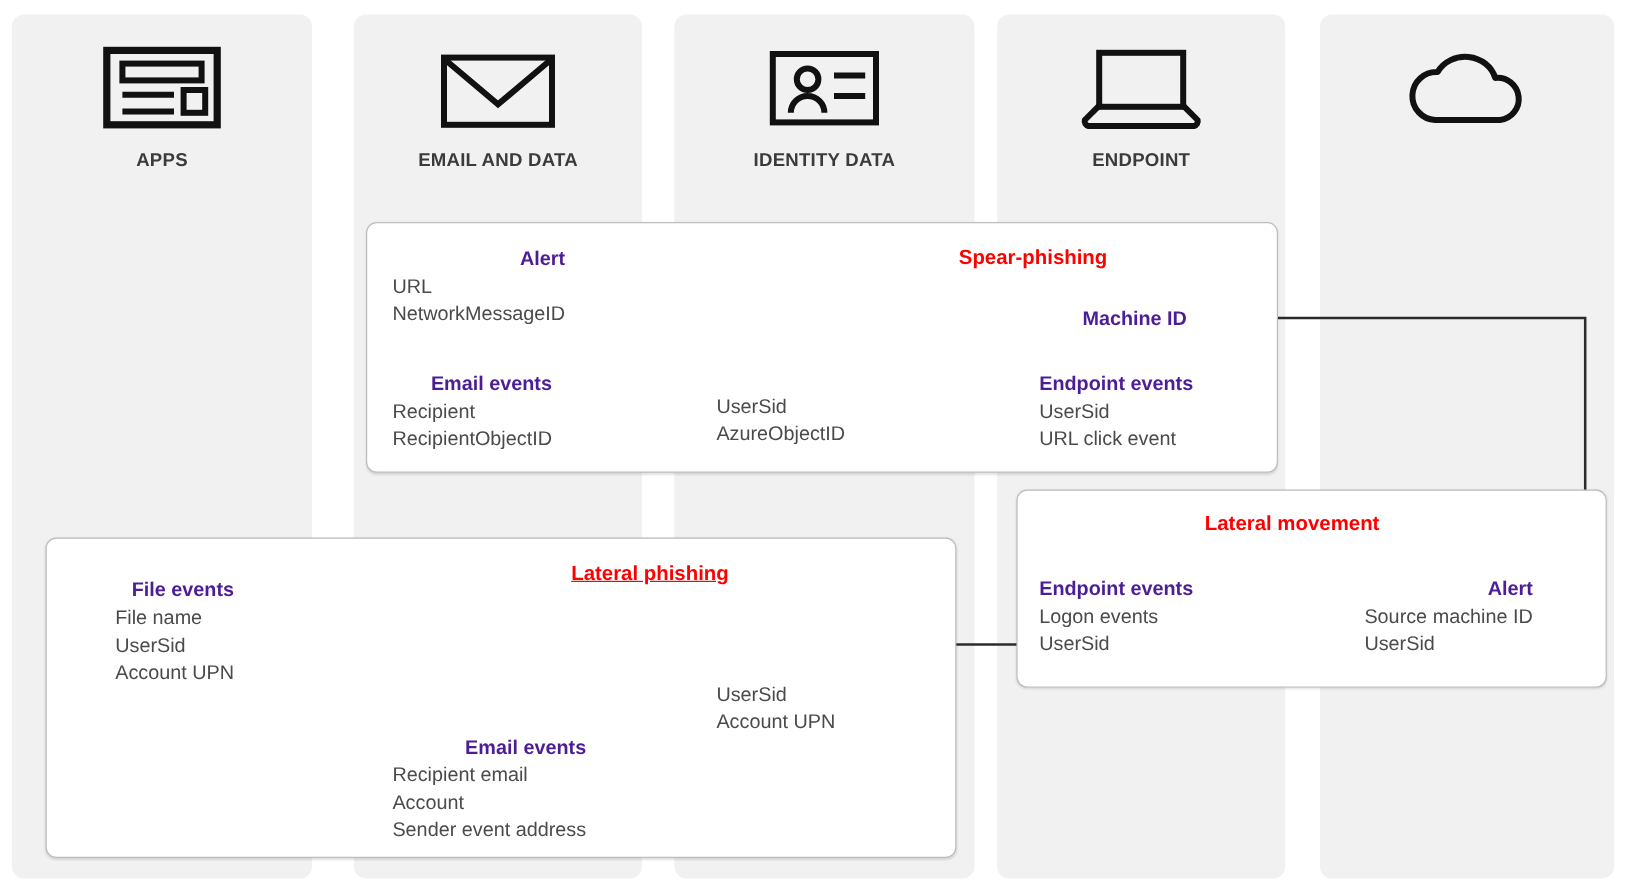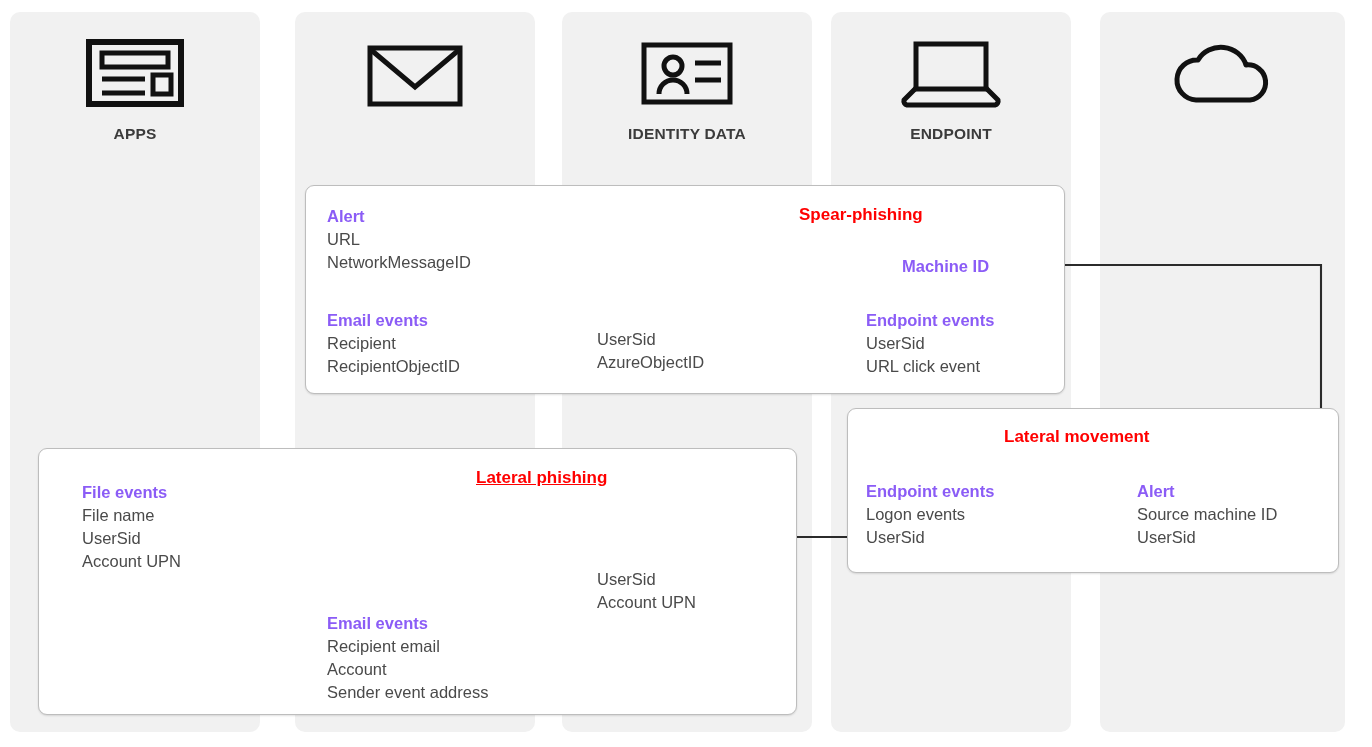--- a/index.html
+++ b/index.html
@@ -66,21 +66,22 @@
   
   .blk {
     position: absolute;
     white-space: nowrap;
     line-height: 23px;
     font-size: 16.5px;
     color: #4a4a4a;
   }
   .blk .hd {
     font-weight: 700;
-    color: #8b5cf6;
+    color: #4c1d95;
+    text-align: right;
   }
   .blk div { white-space: nowrap; }
 
   
   #wires {
     position: absolute;
     left: 0; top: 0;
     width: 1372px;
     height: 747px;
     pointer-events: none;
@@ -104,20 +105,21 @@
     <div class="col-label">APPS</div>
   </div>
 
   <div class="column" style="left:295px; width:240px;">
     <div class="col-icon">
       <svg width="100" height="70" viewBox="0 0 100 70" aria-hidden="true">
         <rect x="5" y="10" width="90" height="56" fill="none" stroke="#111" stroke-width="5"></rect>
         <polyline points="5,11 50,49 95,11" fill="none" stroke="#111" stroke-width="5" stroke-linejoin="miter"></polyline>
       </svg>
     </div>
+    <div class="col-label">EMAIL AND DATA</div>
   </div>
 
   <div class="column" style="left:562px; width:250px;">
     <div class="col-icon">
       <svg width="100" height="70" viewBox="0 0 100 70" aria-hidden="true">
         <rect x="7" y="7" width="86" height="57" fill="none" stroke="#111" stroke-width="5"></rect>
         <circle cx="36" cy="28" r="9" fill="none" stroke="#111" stroke-width="5"></circle>
         <path d="M22 56 a14 14 0 0 1 28 0" fill="none" stroke="#111" stroke-width="5"></path>
         <line x1="58" y1="25" x2="84" y2="25" stroke="#111" stroke-width="5"></line>
         <line x1="58" y1="42" x2="84" y2="42" stroke="#111" stroke-width="5"></line>
@@ -207,21 +209,21 @@
 
   <div class="blk" style="left:1137px; top:480px;">
     <div class="hd">Alert</div>
     <div>Source machine ID</div>
     <div>UserSid</div>
   </div>
 
   <div class="card" style="left:38px; top:448px; width:757px; height:265px;"></div>
   <div class="card-title" style="left:476px; top:468px;text-decoration:underline;">Lateral phishing</div>
 
-  <div class="blk" style="left:82px; top:481px;">
+  <div class="blk" style="left:96px; top:481px;">
     <div class="hd">File events</div>
     <div>File name</div>
     <div>UserSid</div>
     <div>Account UPN</div>
   </div>
 
   <div class="blk" style="left:597px; top:568px;">
     <div>UserSid</div>
     <div>Account UPN</div>
   </div>

